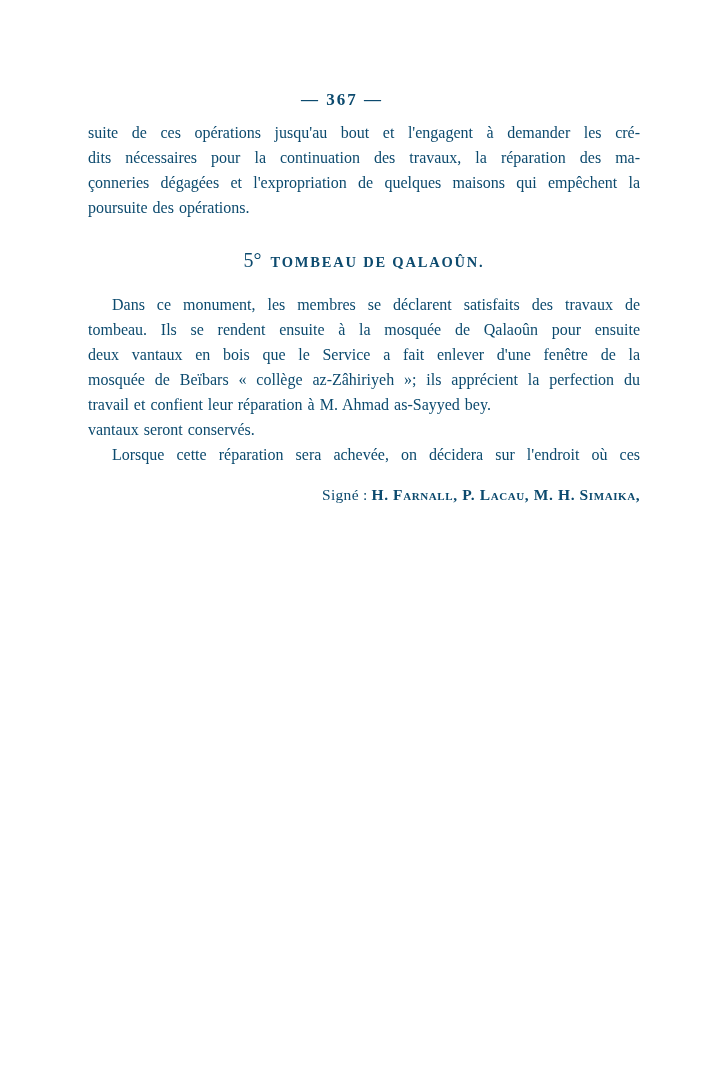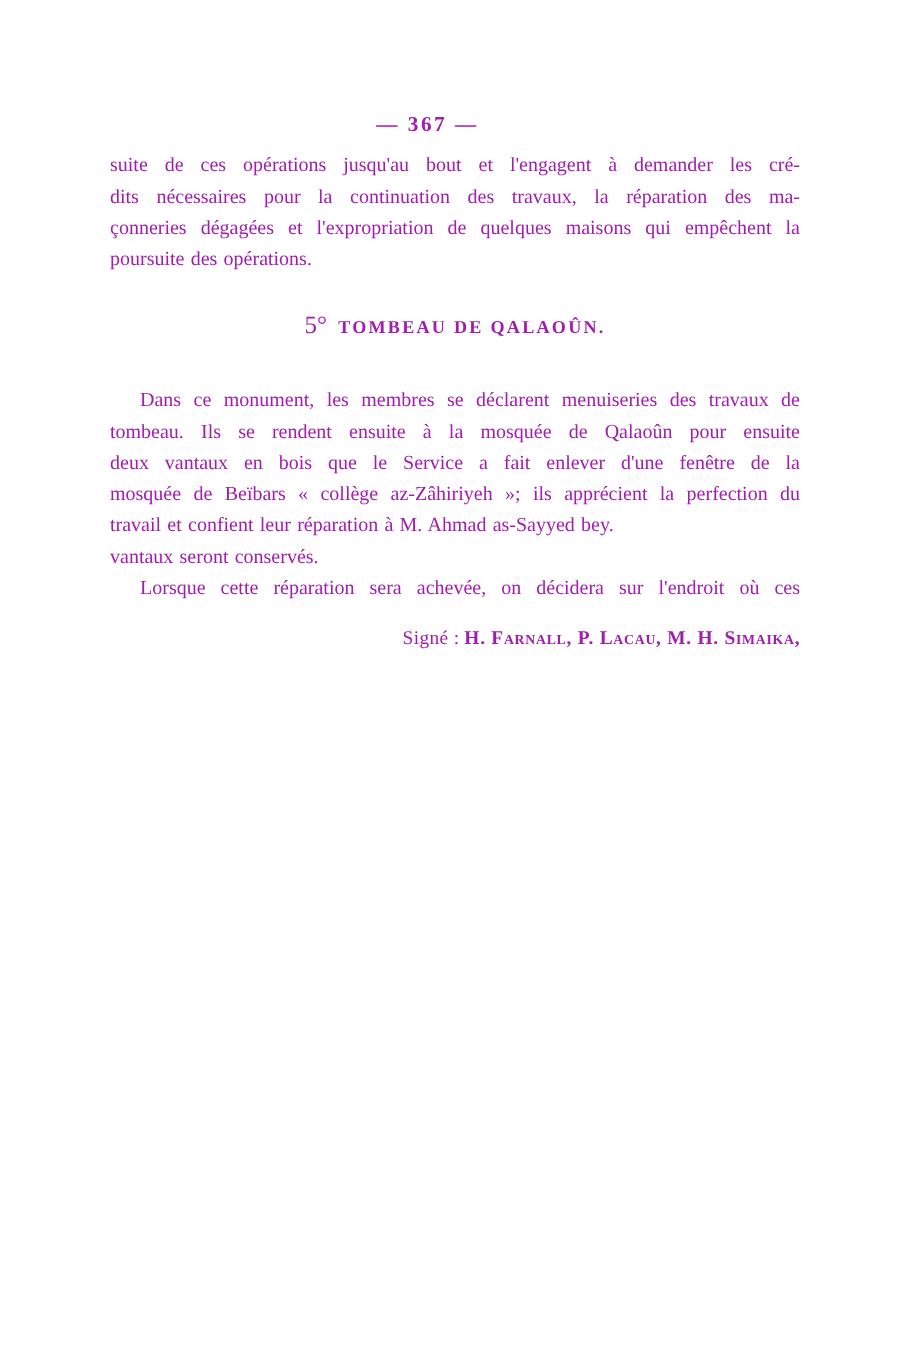--- a/index.html
+++ b/index.html
@@ -6,21 +6,21 @@
     margin: 0;
     padding: 0;
     background: #ffffff;
   }
   .page {
     position: relative;
     width: 720px;
     height: 1082px;
     background: #ffffff;
     font-family: "Liberation Serif", "DejaVu Serif", serif;
-    color: #a21caf;
+    color: #0c4a6e;
     overflow: hidden;
   }
   .page-number {
     position: absolute;
     top: 90px;
     left: 66px;
     width: 552px;
     text-align: center;
     font-size: 17px;
     font-weight: bold;
@@ -44,21 +44,21 @@
     word-spacing: 1px;
   }
   .line.para-end {
     text-align-last: left;
   }
   .line.indent {
     padding-left: 24px;
   }
   .heading {
     margin-top: 26px;
-    margin-bottom: 32px;
+    margin-bottom: 16px;
     line-height: 28px;
     text-align: center;
     white-space: nowrap;
   }
   .heading-num {
     font-size: 20px;
   }
   .heading-title {
     font-size: 14.5px;
     letter-spacing: 1.8px;
@@ -105,21 +105,21 @@
       <div class="line">çonneries dégagées et l'expropriation de quelques maisons qui empêchent la</div>
       <div class="line para-end">poursuite des opérations.</div>
     </div>
 
     <div class="heading">
       <span class="heading-num">5°</span>
       <span class="heading-title">TOMBEAU DE QALAOÛN.</span>
     </div>
 
     <div class="para">
-      <div class="line indent">Dans ce monument, les membres se déclarent menuiseries des travaux de</div>
+      <div class="line indent">Dans ce monument, les membres se déclarent satisfaits des travaux de</div>
       <div class="line">tombeau. Ils se rendent ensuite à la mosquée de Qalaoûn pour ensuite</div>
       <div class="line">deux vantaux en bois que le Service a fait enlever d'une fenêtre de la</div>
       <div class="line">mosquée de Beïbars « collège az-Zâhiriyeh »; ils apprécient la perfection du</div>
       <div class="line para-end">travail et confient leur réparation à M. Ahmad as-Sayyed bey.</div>
     </div>
 
     <div class="para">
       <div class="line para-end">vantaux seront conservés.</div>
       <div class="line indent">Lorsque cette réparation sera achevée, on décidera sur l'endroit où ces</div>
     </div>

